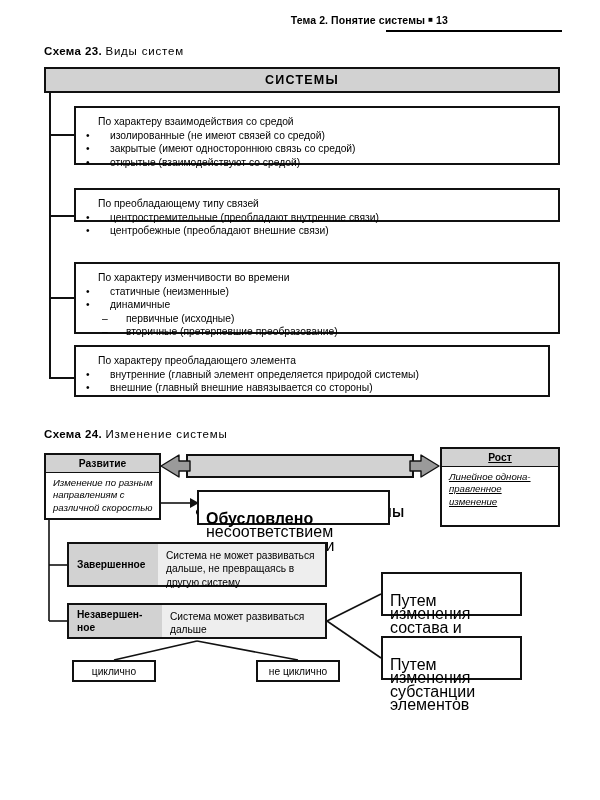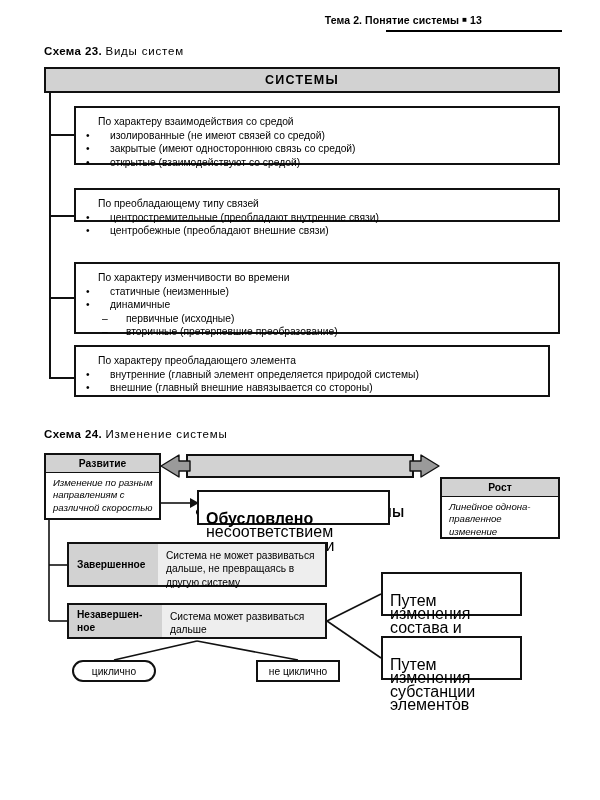--- a/index.html
+++ b/index.html
@@ -10,21 +10,21 @@
     color:#000;
     position:relative;
     overflow:hidden;
   }
   .page{position:relative;width:600px;height:800px;}
 
   
   .runhead{
     position:absolute;left:0;top:14px;width:448px;
     text-align:right;
-    font-size:10.5px;font-weight:bold;letter-spacing:.1px;padding-left:34px;
+    font-size:10.5px;font-weight:bold;letter-spacing:.1px;
   }
   .runhead .sq{font-size:8px;vertical-align:2px;}
   .runrule{
     position:absolute;right:38px;top:30px;width:176px;height:2.2px;background:#000;
   }
 
   
   .caption{position:absolute;font-size:11.5px;}
   .caption .num{font-weight:bold;letter-spacing:.4px;}
   .caption .ttl{letter-spacing:.8px;}
@@ -166,21 +166,21 @@
 
   <div class="box thick" style="left:44px;top:453px;width:117px;height:67px;">
     <div class="capbox">Развитие</div>
     <div class="ital">Изменение по разным направлениям с различной скоростью</div>
   </div>
 
   <div class="box gray thick ctrbox" style="left:186px;top:454px;width:228px;height:24px;">
     <div class="hdr">ФОРМЫ ИЗМЕНЕНИЯ СИСТЕМЫ</div>
   </div>
 
-  <div class="box thick" style="left:440px;top:477px;width:120px;height:62px;">
+  <div class="box thick" style="left:440px;top:447px;width:120px;height:80px;text-decoration:underline;">
     <div class="capbox">Рост</div>
     <div class="ital">Линейное однона-правленное изменение</div>
   </div>
 
   <div class="box thick" style="left:197px;top:490px;width:193px;height:35px;">
     <div class="plain">
       <b>Обусловлено</b><br>
       <span>несоответствием структуры и цели</span>
     </div>
   </div>
@@ -195,21 +195,21 @@
     <div class="rgt">Система может развиваться дальше</div>
   </div>
 
   <div class="box thick" style="left:381px;top:572px;width:141px;height:44px;">
     <div class="plain">Путем изменения состава и структуры элементов</div>
   </div>
   <div class="box thick" style="left:381px;top:636px;width:141px;height:44px;">
     <div class="plain">Путем изменения субстанции элементов</div>
   </div>
 
-  <div class="box thick" style="left:72px;top:660px;width:84px;height:22px;border-radius:11px;">
+  <div class="box thick" style="left:72px;top:660px;width:84px;height:22px;">
     <div class="ctr">циклично</div>
   </div>
   <div class="box thick" style="left:256px;top:660px;width:84px;height:22px;">
     <div class="ctr">не циклично</div>
   </div>
 
   <svg class="ov" viewBox="0 0 600 800">
 
     <polygon points="161,466 179,455 179,461 190,461 190,471 179,471 179,477" fill="#9a9a9a" stroke="#111" stroke-width="1.4" stroke-linejoin="round"></polygon>
 

